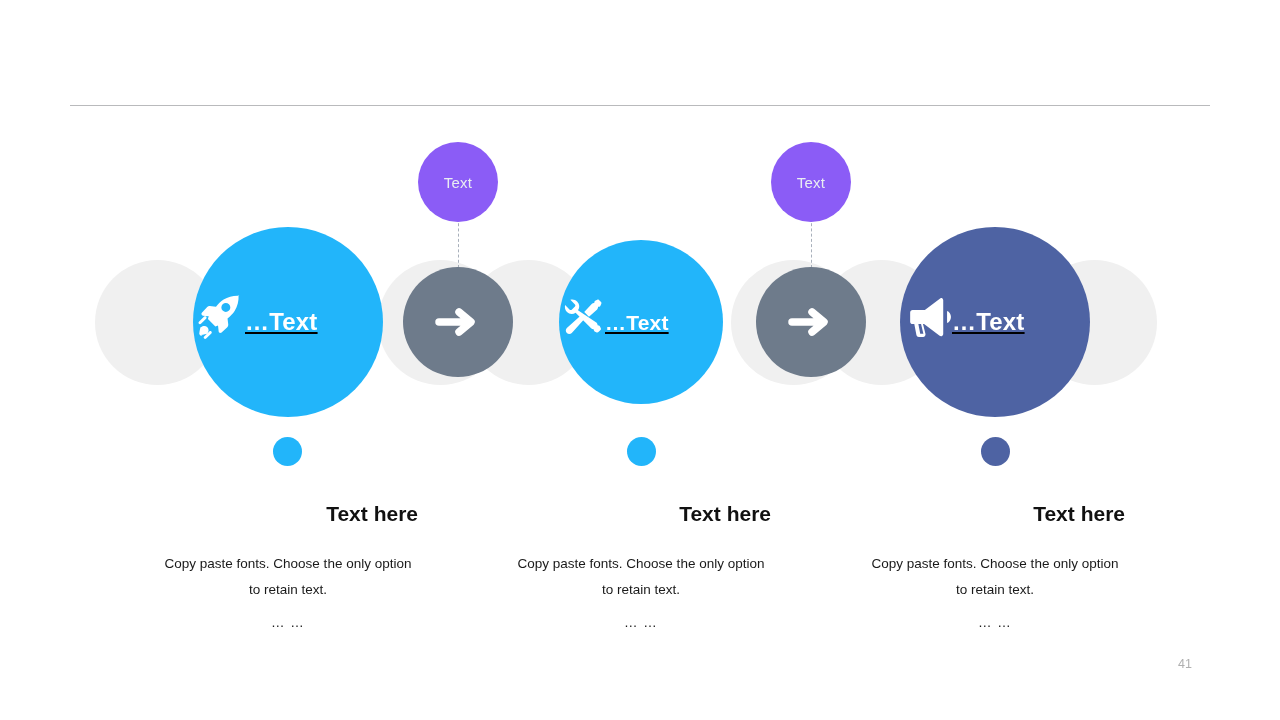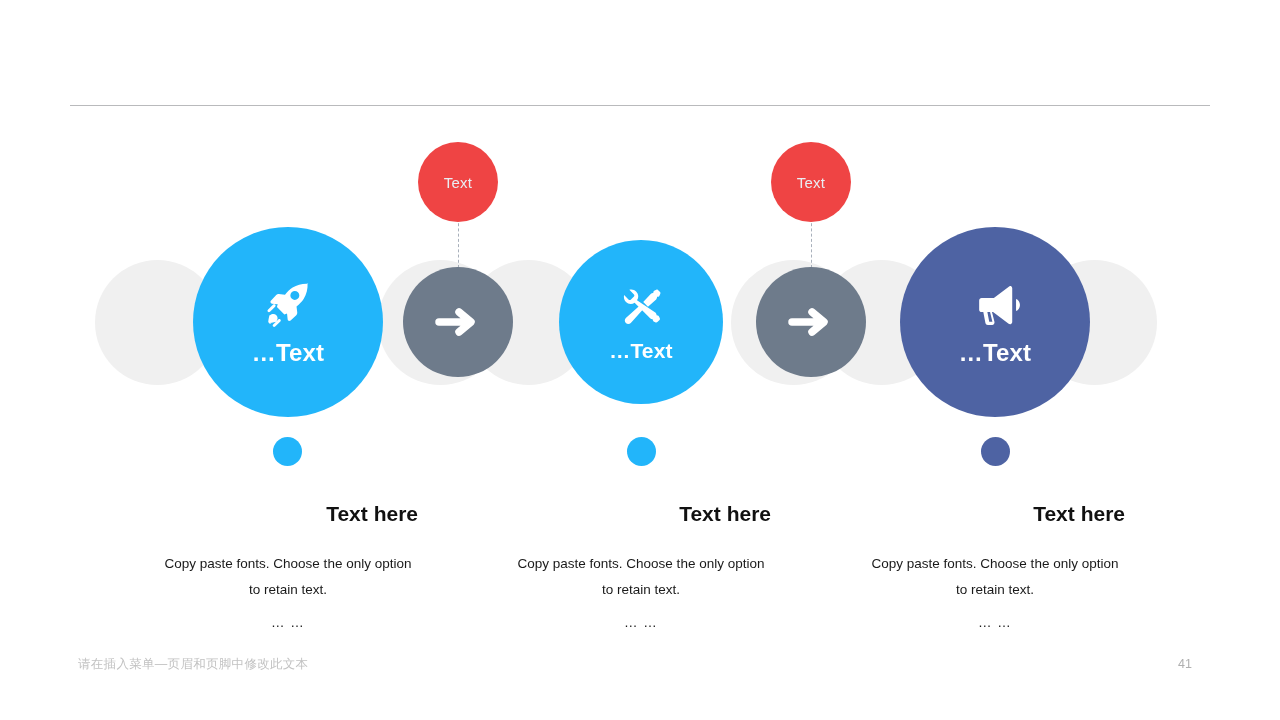--- a/index.html
+++ b/index.html
@@ -53,21 +53,21 @@
     position: absolute;
     width: 1px;
     border-left: 1px dashed #9aa3b0;
     opacity: .85;
   }
 
   
   .bubble {
     position: absolute;
     border-radius: 50%;
-    background: #ef4444;
+    background: #8b5cf6;
     display: flex;
     align-items: center;
     justify-content: center;
   }
   .bubble-label {
     color: #e9edf2;
     font-size: 15px;
     font-weight: 400;
     letter-spacing: .2px;
     line-height: 1;
@@ -82,23 +82,24 @@
     align-items: center;
     justify-content: center;
   }
   .arrow-node svg { display: block; }
 
   
   .main-node {
     position: absolute;
     border-radius: 50%;
     display: flex;
-    flex-direction: column;
-    align-items: center;
-    justify-content: center;
+    flex-direction: row;
+    align-items: center;
+    justify-content: flex-start;
+    text-decoration: underline;
   }
   .main-node .node-icon {
     display: flex;
     align-items: center;
     justify-content: center;
     margin-bottom: 10px;
   }
   .main-node .node-icon svg { display: block; }
   .main-node .node-label {
     color: #ffffff;
@@ -253,16 +254,15 @@
     <div class="caption-body">Copy paste fonts. Choose the only option to retain text.</div>
     <div class="caption-dots">… …</div>
   </div>
 
   <div class="caption" style="left:865px; top:502px; width:260px;">
     <div class="caption-title">Text here</div>
     <div class="caption-body">Copy paste fonts. Choose the only option to retain text.</div>
     <div class="caption-dots">… …</div>
   </div>
 
-  <div class="footer-text">请在插入菜单—页眉和页脚中修改此文本</div>
   <div class="page-number">41</div>
 
 </div>
 
 </body></html>

